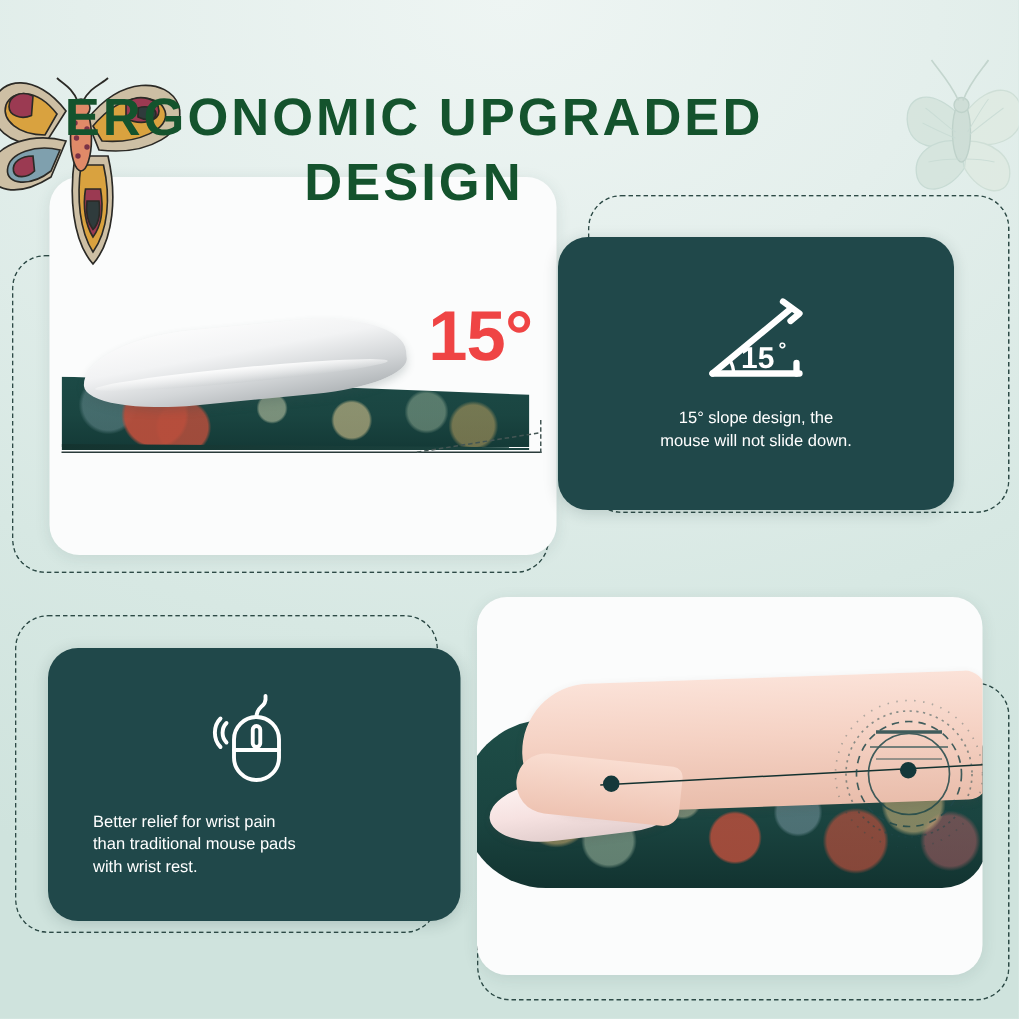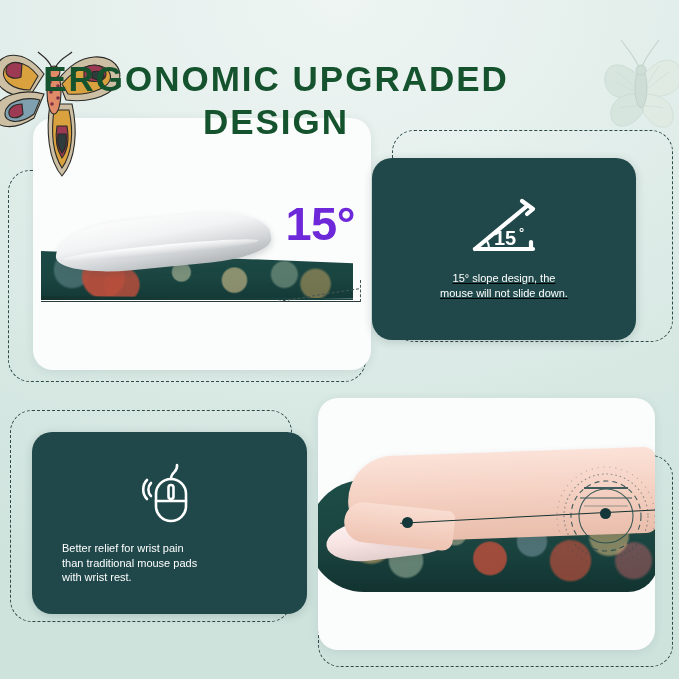--- a/index.html
+++ b/index.html
@@ -60,21 +60,21 @@
     box-shadow: 0 2px 10px rgba(40,70,65,0.10);
   }
 
   .panel-dark {
     background: #20484a;
     box-shadow: 0 2px 10px rgba(20,50,48,0.18);
   }
 
   
   .p-tl { left: 33px;  top: 118px; width: 338px; height: 252px; }
-  .p-tr { left: 372px; top: 158px; width: 264px; height: 182px; text-decoration: underline; }
+  .p-tr { left: 372px; top: 158px; width: 264px; height: 182px; }
   .p-bl { left: 32px;  top: 432px; width: 275px; height: 182px; }
   .p-br { left: 318px; top: 398px; width: 337px; height: 252px; }
 
   
   .dark-inner {
     width: 100%; height: 100%;
     display: flex;
     flex-direction: column;
     align-items: center;
     justify-content: center;
@@ -94,21 +94,21 @@
     padding-left: 14px;
   }
 
   
   .scene-tl { position: absolute; inset: 0; }
 
   .big-angle {
     position: absolute;
     right: 16px;
     top: 78px;
-    color: #6d28d9;
+    color: #ef4444;
     font-size: 47px;
     font-weight: bold;
     letter-spacing: -0.5px;
     z-index: 5;
   }
 
   
   .pad-side {
     position: absolute;
     left: 8px;

